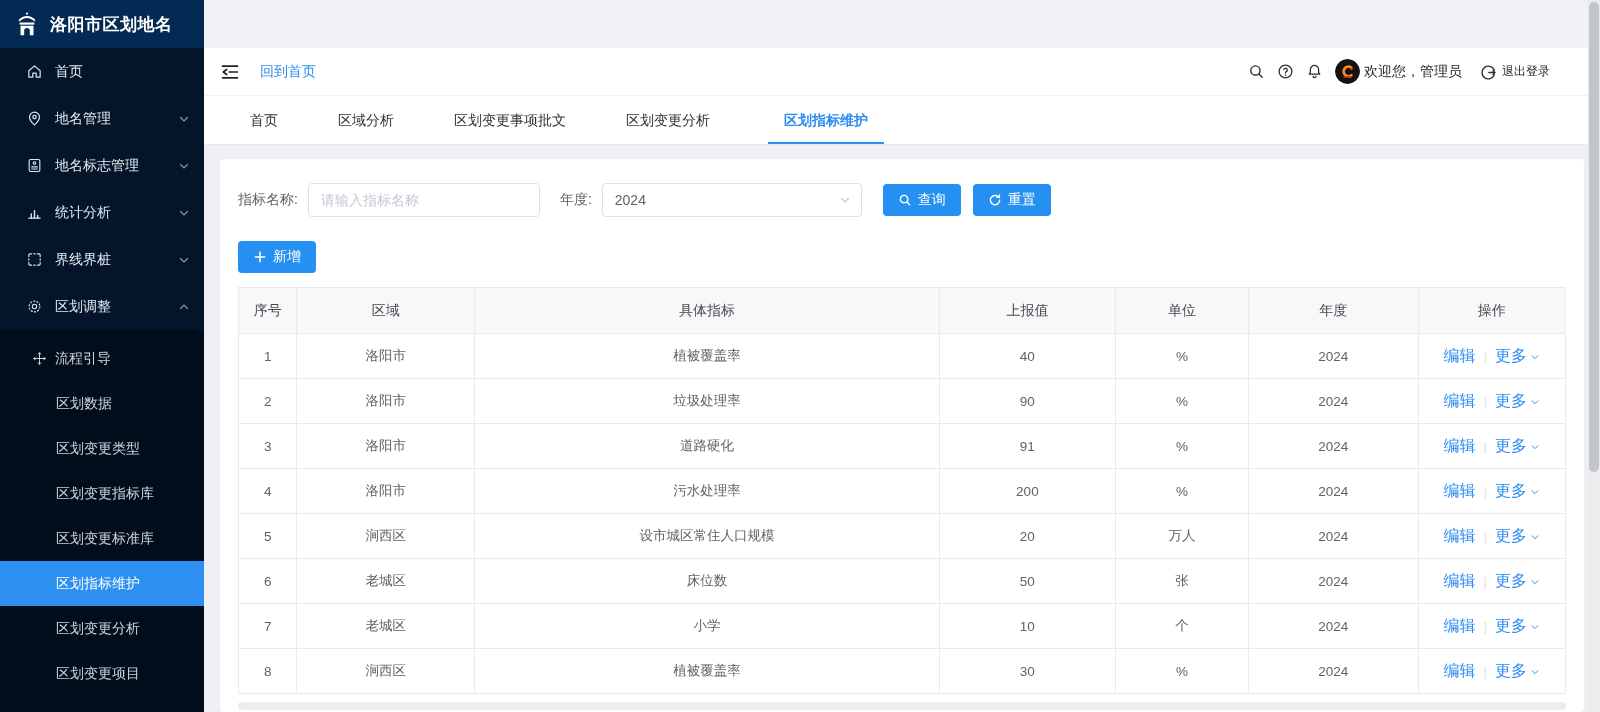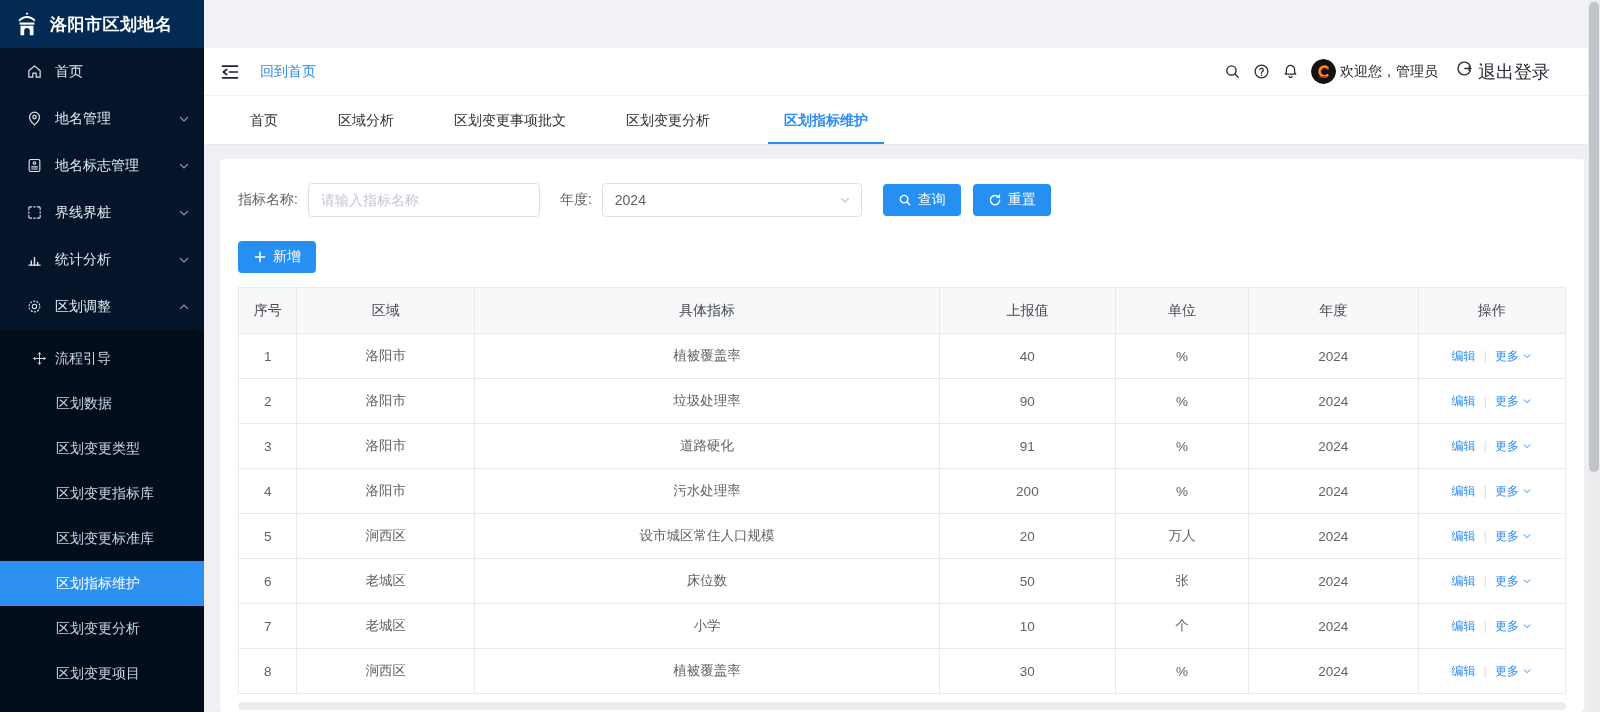--- a/index.html
+++ b/index.html
@@ -29,21 +29,21 @@
   .topbar { height:48px; background:#ffffff; border-bottom:1px solid #f0f1f3; display:flex; align-items:center; padding:0 50px 0 16px; flex-shrink:0; }
   .collapse-btn { width:20px; height:20px; color:#1f2329; cursor:pointer; }
   .collapse-btn svg { width:20px; height:20px; display:block; }
   .back-home { margin-left:20px; color:#2d8cf0; font-size:14px; cursor:pointer; text-decoration:none; }
   .topbar-right { margin-left:auto; display:flex; align-items:center; gap:12px; }
   .tb-icon { width:17px; height:17px; color:#2b2f36; cursor:pointer; }
   .tb-icon svg { width:17px; height:17px; display:block; }
   .avatar { width:25px; height:25px; border-radius:50%; overflow:hidden; cursor:pointer; flex-shrink:0; }
   .avatar svg { width:25px; height:25px; display:block; }
   .welcome { font-size:14px; color:#24282e; margin-left:-8px; }
-  .logout { display:flex; align-items:flex-start; gap:6px; font-size:18px; color:#24282e; cursor:pointer; margin-left:6px; }
+  .logout { display:flex; align-items:center; gap:6px; font-size:12px; color:#24282e; cursor:pointer; margin-left:6px; }
   .logout .tb-icon { width:16px; height:16px; }
 
   .tabbar { height:49px; background:#ffffff; border-bottom:1px solid #e6e8eb; display:flex; align-items:flex-end; padding-left:44px; gap:56px; flex-shrink:0; }
   .tab { font-size:14px; color:#303133; padding:0 2px 14px; cursor:pointer; position:relative; }
   .tab.active { color:#2d8cf0; font-weight:bold; padding:0 16px 14px; }
   .tab.active::after { content:""; position:absolute; left:0; right:0; bottom:0; height:2px; background:#2d8cf0; }
 
   .content { flex:1; background:#eef0f4; overflow:hidden; }
   .card { background:#ffffff; margin:14px 16px 0; border-radius:4px; height:calc(100% - 14px); padding:24px 18px 0; box-shadow:0 1px 2px rgba(0,0,0,.03); }
 
@@ -60,21 +60,21 @@
   .btn svg { width:14px; height:14px; }
   .btn-search { margin-left:21px; }
   .btn-reset { margin-left:12px; }
   .add-row { margin-top:24px; }
 
   
   .tbl-wrap { margin-top:14px; }
   table { width:100%; border-collapse:collapse; table-layout:fixed; border:1px solid #e8eaec; }
   th { height:46px; background:#f8f8f9; font-size:14px; font-weight:normal; color:#434a54; border:1px solid #e8eaec; text-align:center; }
   td { height:45px; font-size:13.5px; color:#606266; border:1px solid #e8eaec; text-align:center; background:#fff; }
-  .op-cell a { color:#2d8cf0; text-decoration:none; cursor:pointer; font-size:12px; }
+  .op-cell a { color:#2d8cf0; text-decoration:none; cursor:pointer; font-size:16px; }
   .op-sep { color:#dcdfe6; margin:0 8px; }
   .more-chevron { display:inline-block; width:10px; height:10px; color:#2d8cf0; vertical-align:-1px; margin-left:3px; }
   .more-chevron svg { width:10px; height:10px; display:block; }
   .h-scrollbar { height:8px; background:#ebecee; border-radius:4px; margin-top:8px; }
 
   
   .pager { display:flex; align-items:center; justify-content:space-between; gap:16px; margin-top:14px; }
   .pg-total { font-size:13.5px; color:#606266; margin-right:4px; }
   .pg-arrow { width:22px; height:26px; display:flex; align-items:center; justify-content:center; color:#c0c4cc; cursor:pointer; }
   .pg-arrow svg { width:13px; height:13px; }
@@ -135,40 +135,40 @@
           </span>
           <span class="mi-label">地名标志管理</span>
           <span class="mi-chevron">
             <svg viewBox="0 0 24 24" fill="none" stroke="currentColor" stroke-width="2.4" stroke-linecap="round">
               <path d="M5 9l7 7 7-7"></path>
             </svg>
           </span>
         </div>
         <div class="menu-item">
           <span class="mi-icon">
+            <svg viewBox="0 0 24 24" fill="none" stroke="currentColor" stroke-linecap="round">
+              <path d="M4 20h16" stroke-width="1.7"></path>
+              <path d="M7.5 20v-6M12 20V9.5M16.5 20v-4" stroke-width="2"></path>
+            </svg>
+          </span>
+          <span class="mi-label">统计分析</span>
+          <span class="mi-chevron">
+            <svg viewBox="0 0 24 24" fill="none" stroke="currentColor" stroke-width="2.4" stroke-linecap="round">
+              <path d="M5 9l7 7 7-7"></path>
+            </svg>
+          </span>
+        </div>
+        <div class="menu-item">
+          <span class="mi-icon">
             <svg viewBox="0 0 24 24" fill="none" stroke="currentColor" stroke-width="1.6" stroke-linecap="round">
               <path d="M4 8V5.5A1.5 1.5 0 0 1 5.5 4H8M16 4h2.5A1.5 1.5 0 0 1 20 5.5V8M20 16v2.5a1.5 1.5 0 0 1-1.5 1.5H16M8 20H5.5A1.5 1.5 0 0 1 4 18.5V16"></path>
               <path d="M11 4h2M11 20h2M4 11v2M20 11v2"></path>
             </svg>
           </span>
           <span class="mi-label">界线界桩</span>
-          <span class="mi-chevron">
-            <svg viewBox="0 0 24 24" fill="none" stroke="currentColor" stroke-width="2.4" stroke-linecap="round">
-              <path d="M5 9l7 7 7-7"></path>
-            </svg>
-          </span>
-        </div>
-        <div class="menu-item">
-          <span class="mi-icon">
-            <svg viewBox="0 0 24 24" fill="none" stroke="currentColor" stroke-linecap="round">
-              <path d="M4 20h16" stroke-width="1.7"></path>
-              <path d="M7.5 20v-6M12 20V9.5M16.5 20v-4" stroke-width="2"></path>
-            </svg>
-          </span>
-          <span class="mi-label">统计分析</span>
           <span class="mi-chevron">
             <svg viewBox="0 0 24 24" fill="none" stroke="currentColor" stroke-width="2.4" stroke-linecap="round">
               <path d="M5 9l7 7 7-7"></path>
             </svg>
           </span>
         </div>
         <div class="menu-item">
           <span class="mi-icon">
             <svg viewBox="0 0 24 24" fill="none" stroke="currentColor" stroke-width="1.5">
               <circle cx="12" cy="12" r="7.6" stroke-dasharray="3 1.7"></circle>

